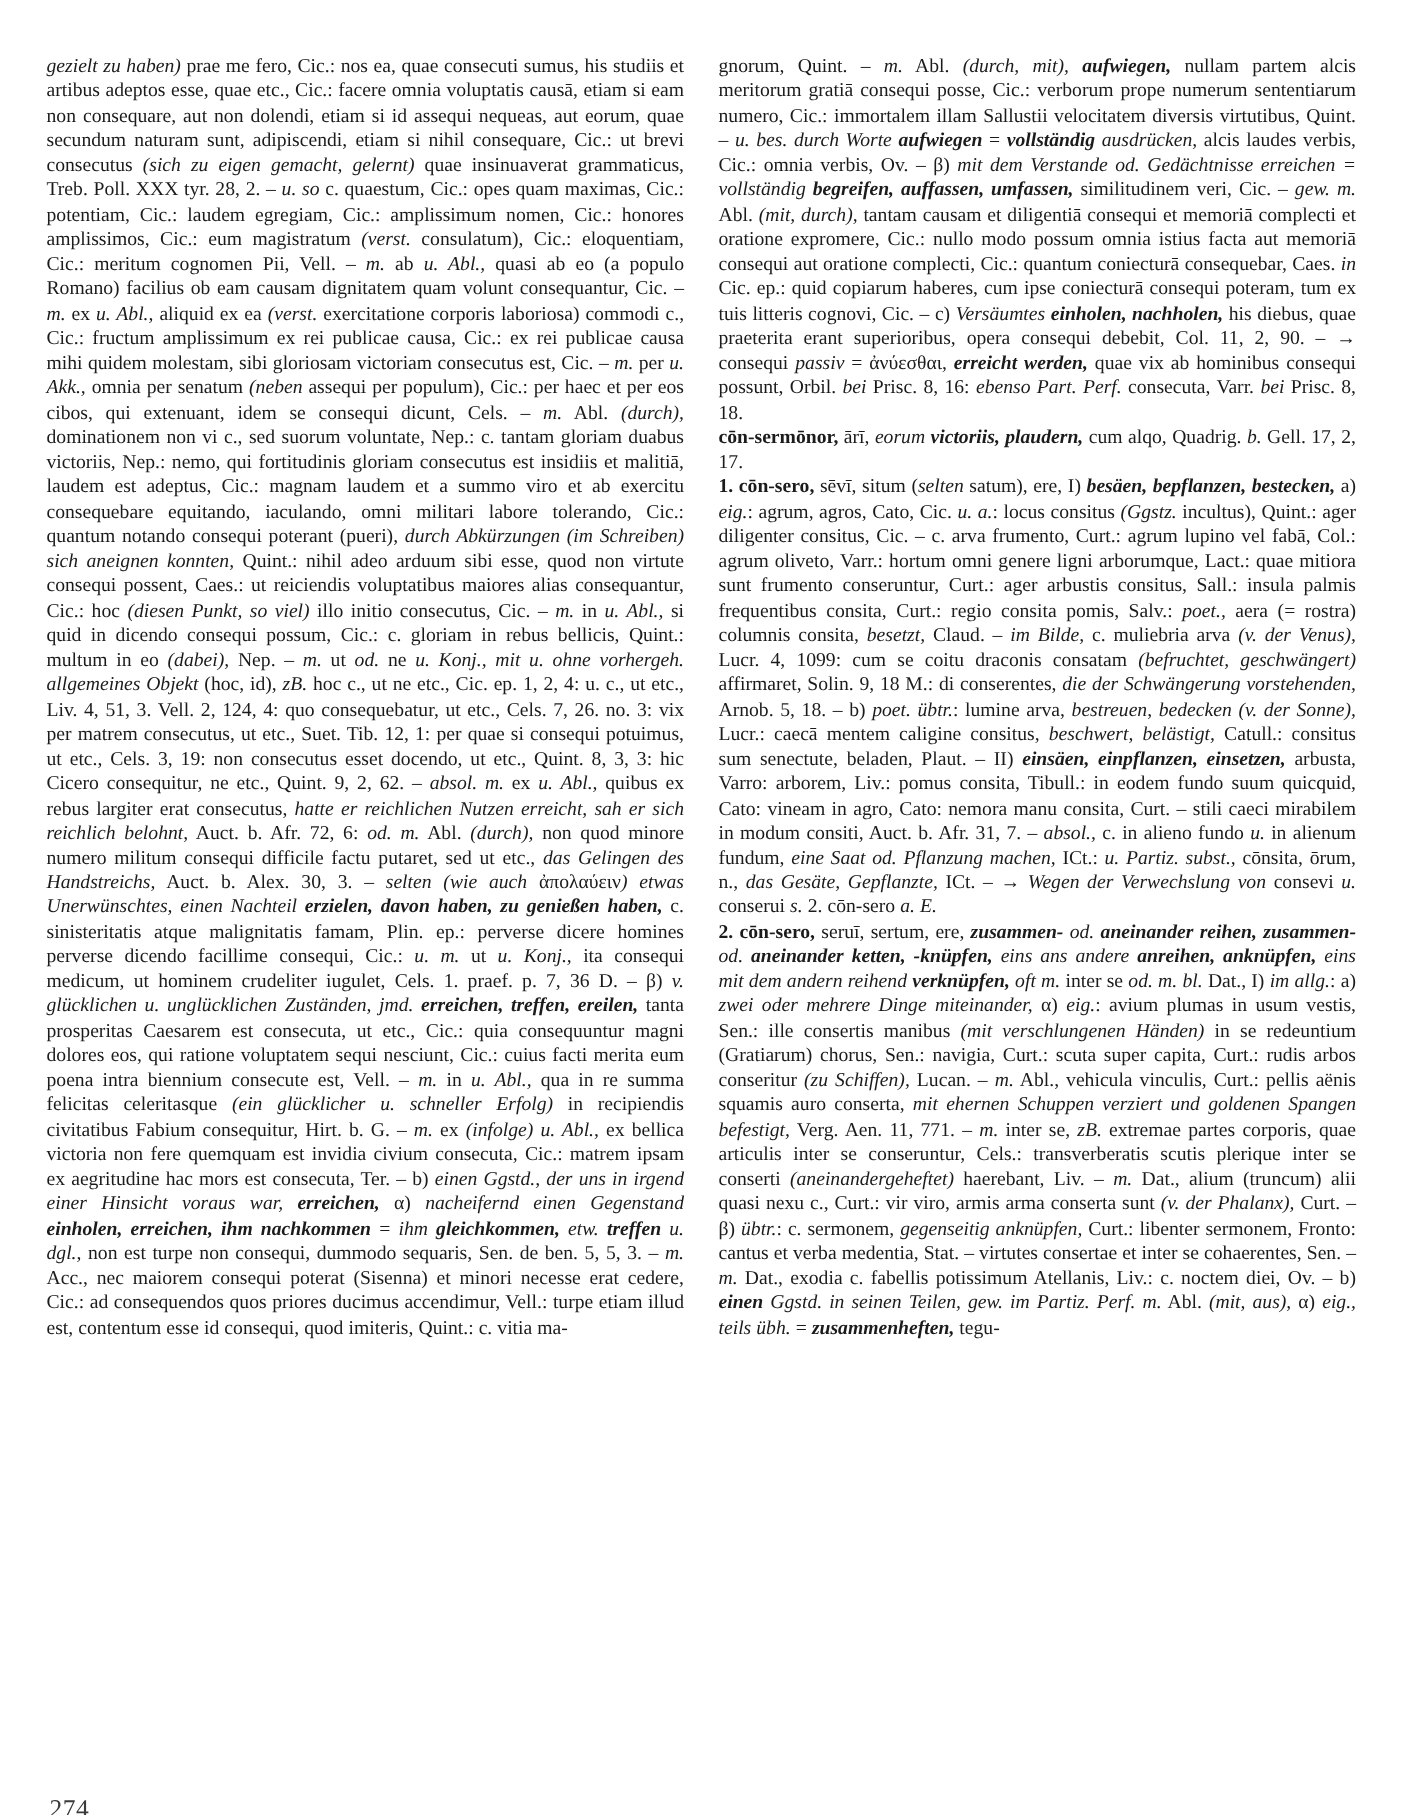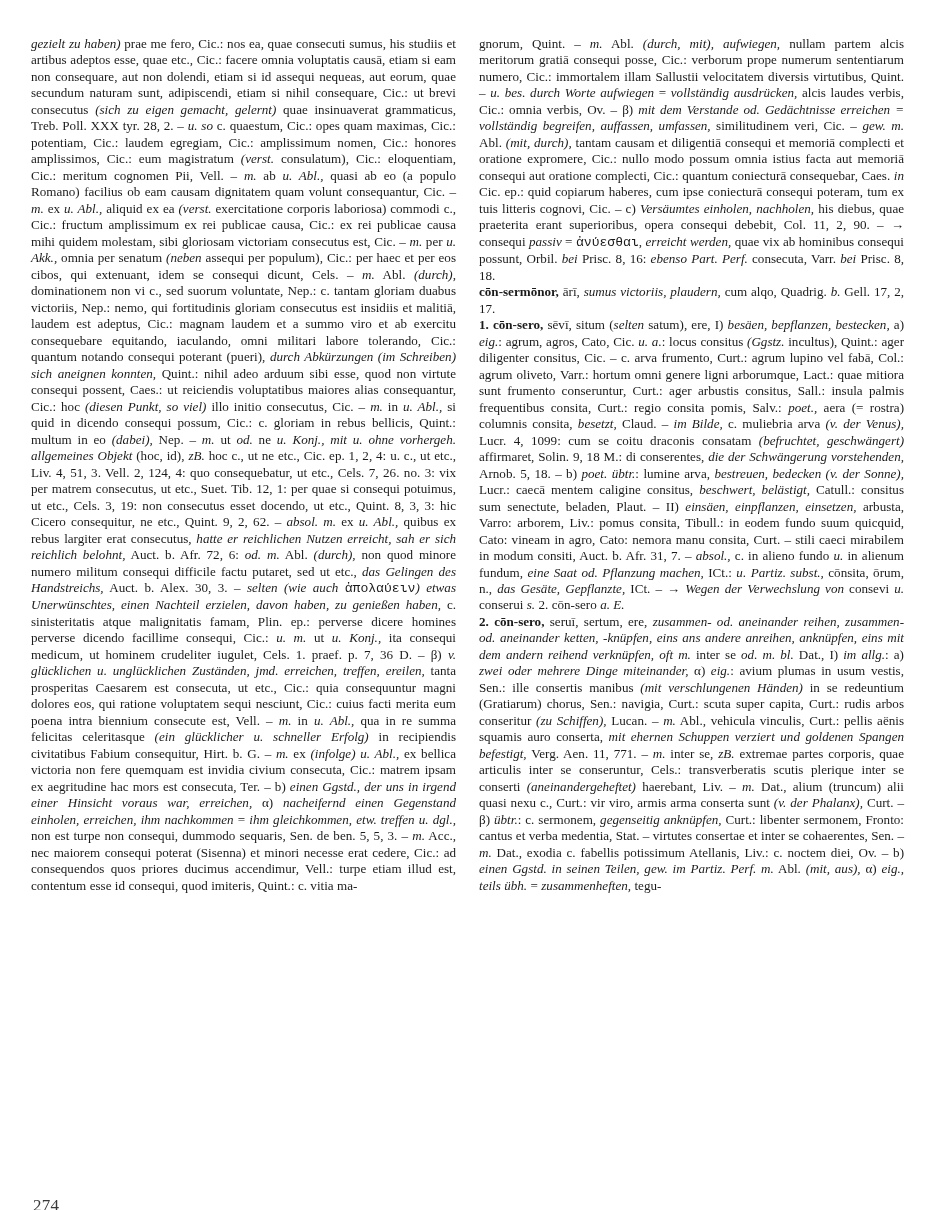--- a/index.html
+++ b/index.html
@@ -45,41 +45,41 @@
   .col p {
     margin: 0;
     text-indent: 0;
   }
   .col p.hang {
     
     margin: 0;
   }
   i, .it { font-style: italic; }
   b, .bd { font-weight: bold; }
-  .bi { font-weight: normal; font-style: italic; }
-  .gr { font-family: Liberation Mono, monospace; font-style: normal; }
+  .bi { font-weight: bold; font-style: italic; }
+  .gr { font-family: Liberation Serif, serif; font-style: normal; }
   .folio {
     position: absolute;
     left: 33px;
     top: 1177px;
     font-size: 17px;
     color: #3a3a3a;
     letter-spacing: 0.3px;
   }
   .headword { font-weight: bold; }
 </style>
 </head>
 <body>
 
 <div class="page">
   <div class="columns">
     <div class="col" id="col-left">
         <p class="hang"><i>gezielt zu haben)</i><span> prae me fero, Cic.: nos ea, quae consecuti sumus, his studiis et artibus adeptos esse, quae etc., Cic.: facere omnia voluptatis causā, etiam si eam non consequare, aut non dolendi, etiam si id assequi nequeas, aut eorum, quae secundum naturam sunt, adipiscendi, etiam si nihil consequare, Cic.: ut brevi consecutus </span><i>(sich zu eigen gemacht, gelernt)</i><span> quae insinuaverat grammaticus, Treb. Poll. XXX tyr. 28, 2. – </span><i>u. so</i><span> c. quaestum, Cic.: opes quam maximas, Cic.: potentiam, Cic.: laudem egregiam, Cic.: amplissimum nomen, Cic.: honores amplissimos, Cic.: eum magistratum </span><i>(verst.</i><span> consulatum), Cic.: eloquentiam, Cic.: meritum cognomen Pii, Vell. – </span><i>m.</i><span> ab </span><i>u. Abl.,</i><span> quasi ab eo (a populo Romano) facilius ob eam causam dignitatem quam volunt consequantur, Cic. – </span><i>m.</i><span> ex </span><i>u. Abl.,</i><span> aliquid ex ea </span><i>(verst.</i><span> exercitatione corporis laboriosa) commodi c., Cic.: fructum amplissimum ex rei publicae causa, Cic.: ex rei publicae causa mihi quidem molestam, sibi gloriosam victoriam consecutus est, Cic. – </span><i>m.</i><span> per </span><i>u. Akk.,</i><span> omnia per senatum </span><i>(neben</i><span> assequi per populum), Cic.: per haec et per eos cibos, qui extenuant, idem se consequi dicunt, Cels. – </span><i>m.</i><span> Abl. </span><i>(durch),</i><span> dominationem non vi c., sed suorum voluntate, Nep.: c. tantam gloriam duabus victoriis, Nep.: nemo, qui fortitudinis gloriam consecutus est insidiis et malitiā, laudem est adeptus, Cic.: magnam laudem et a summo viro et ab exercitu consequebare equitando, iaculando, omni militari labore tolerando, Cic.: quantum notando consequi poterant (pueri), </span><i>durch Abkürzungen (im Schreiben) sich aneignen konnten,</i><span> Quint.: nihil adeo arduum sibi esse, quod non virtute consequi possent, Caes.: ut reiciendis voluptatibus maiores alias consequantur, Cic.: hoc </span><i>(diesen Punkt, so viel)</i><span> illo initio consecutus, Cic. – </span><i>m.</i><span> in </span><i>u. Abl.,</i><span> si quid in dicendo consequi possum, Cic.: c. gloriam in rebus bellicis, Quint.: multum in eo </span><i>(dabei),</i><span> Nep. – </span><i>m.</i><span> ut </span><i>od.</i><span> ne </span><i>u. Konj., mit u. ohne vorhergeh. allgemeines Objekt</i><span> (hoc, id), </span><i>zB.</i><span> hoc c., ut ne etc., Cic. ep. 1, 2, 4: u. c., ut etc., Liv. 4, 51, 3. Vell. 2, 124, 4: quo consequebatur, ut etc., Cels. 7, 26. no. 3: vix per matrem consecutus, ut etc., Suet. Tib. 12, 1: per quae si consequi potuimus, ut etc., Cels. 3, 19: non consecutus esset docendo, ut etc., Quint. 8, 3, 3: hic Cicero consequitur, ne etc., Quint. 9, 2, 62. – </span><i>absol. m.</i><span> ex </span><i>u. Abl.,</i><span> quibus ex rebus largiter erat consecutus, </span><i>hatte er reichlichen Nutzen erreicht, sah er sich reichlich belohnt,</i><span> Auct. b. Afr. 72, 6: </span><i>od. m.</i><span> Abl. </span><i>(durch),</i><span> non quod minore numero militum consequi difficile factu putaret, sed ut etc., </span><i>das Gelingen des Handstreichs,</i><span> Auct. b. Alex. 30, 3. – </span><i>selten (wie auch </i><span class="gr">ἀπολαύειν</span><i>) etwas Unerwünschtes, einen Nachteil </i><span class="bi">erzielen, davon haben, zu genießen haben,</span><span> c. sinisteritatis atque malignitatis famam, Plin. ep.: perverse dicere homines perverse dicendo facillime consequi, Cic.: </span><i>u. m.</i><span> ut </span><i>u. Konj.,</i><span> ita consequi medicum, ut hominem crudeliter iugulet, Cels. 1. praef. p. 7, 36 D. – β) </span><i>v. glücklichen u. unglücklichen Zuständen, jmd. </i><span class="bi">erreichen, treffen, ereilen,</span><span> tanta prosperitas Caesarem est consecuta, ut etc., Cic.: quia consequuntur magni dolores eos, qui ratione voluptatem sequi nesciunt, Cic.: cuius facti merita eum poena intra biennium consecute est, Vell. – </span><i>m.</i><span> in </span><i>u. Abl.,</i><span> qua in re summa felicitas celeritasque </span><i>(ein glücklicher u. schneller Erfolg)</i><span> in recipiendis civitatibus Fabium consequitur, Hirt. b. G. – </span><i>m.</i><span> ex </span><i>(infolge) u. Abl.,</i><span> ex bellica victoria non fere quemquam est invidia civium consecuta, Cic.: matrem ipsam ex aegritudine hac mors est consecuta, Ter. – b) </span><i>einen Ggstd., der uns in irgend einer Hinsicht voraus war, </i><span class="bi">erreichen,</span><span> α) </span><i>nacheifernd einen Gegenstand </i><span class="bi">einholen, erreichen, ihm nachkommen</span><span> = </span><i>ihm </i><span class="bi">gleichkommen,</span><i> etw. </i><span class="bi">treffen</span><i> u. dgl.,</i><span> non est turpe non consequi, dummodo sequaris, Sen. de ben. 5, 5, 3. – </span><i>m.</i><span> Acc., nec maiorem consequi poterat (Sisenna) et minori necesse erat cedere, Cic.: ad consequendos quos priores ducimus accendimur, Vell.: turpe etiam illud est, contentum esse id consequi, quod imiteris, Quint.: c. vitia ma-</span></p>
       </div>
     <div class="col" id="col-right">
         <p class="hang"><span>gnorum, Quint. – </span><i>m.</i><span> Abl. </span><i>(durch, mit),</i><span class="bi"> aufwiegen,</span><span> nullam partem alcis meritorum gratiā consequi posse, Cic.: verborum prope numerum sententiarum numero, Cic.: immortalem illam Sallustii velocitatem diversis virtutibus, Quint. – </span><i>u. bes. durch Worte </i><span class="bi">aufwiegen</span><span> = </span><span class="bi">vollständig</span><i> ausdrücken,</i><span> alcis laudes verbis, Cic.: omnia verbis, Ov. – β) </span><i>mit dem Verstande od. Gedächtnisse erreichen = vollständig </i><span class="bi">begreifen, auffassen, umfassen,</span><span> similitudinem veri, Cic. – </span><i>gew. m.</i><span> Abl. </span><i>(mit, durch),</i><span> tantam causam et diligentiā consequi et memoriā complecti et oratione expromere, Cic.: nullo modo possum omnia istius facta aut memoriā consequi aut oratione complecti, Cic.: quantum coniecturā consequebar, Caes. </span><i>in</i><span> Cic. ep.: quid copiarum haberes, cum ipse coniecturā consequi poteram, tum ex tuis litteris cognovi, Cic. – c) </span><i>Versäumtes </i><span class="bi">einholen, nachholen,</span><span> his diebus, quae praeterita erant superioribus, opera consequi debebit, Col. 11, 2, 90. – → consequi </span><i>passiv</i><span> = </span><span class="gr">ἀνύεσθαι</span><span>, </span><span class="bi">erreicht werden,</span><span> quae vix ab hominibus consequi possunt, Orbil. </span><i>bei</i><span> Prisc. 8, 16: </span><i>ebenso Part. Perf.</i><span> consecuta, Varr. </span><i>bei</i><span> Prisc. 8, 18.</span></p>
-        <p class="hang"><b class="headword">cōn-sermōnor,</b><span> ārī, </span><i>sumus </i><span class="bi">victoriis, plaudern,</span><span> cum alqo, Quadrig. </span><i>b.</i><span> Gell. 17, 2, 17.</span></p>
+        <p class="hang"><b class="headword">cōn-sermōnor,</b><span> ārī, </span><i>eorum </i><span class="bi">victoriis, plaudern,</span><span> cum alqo, Quadrig. </span><i>b.</i><span> Gell. 17, 2, 17.</span></p>
         <p class="hang"><b class="headword">1. cōn-sero,</b><span> sēvī, situm (</span><i>selten</i><span> satum), ere, I) </span><span class="bi">besäen, bepflanzen, bestecken,</span><span> a) </span><i>eig.</i><span>: agrum, agros, Cato, Cic. </span><i>u. a.</i><span>: locus consitus </span><i>(Ggstz.</i><span> incultus), Quint.: ager diligenter consitus, Cic. – c. arva frumento, Curt.: agrum lupino vel fabā, Col.: agrum oliveto, Varr.: hortum omni genere ligni arborumque, Lact.: quae mitiora sunt frumento conseruntur, Curt.: ager arbustis consitus, Sall.: insula palmis frequentibus consita, Curt.: regio consita pomis, Salv.: </span><i>poet.,</i><span> aera (= rostra) columnis consita, </span><i>besetzt,</i><span> Claud. – </span><i>im Bilde,</i><span> c. muliebria arva </span><i>(v. der Venus),</i><span> Lucr. 4, 1099: cum se coitu draconis consatam </span><i>(befruchtet, geschwängert)</i><span> affirmaret, Solin. 9, 18 M.: di conserentes, </span><i>die der Schwängerung vorstehenden,</i><span> Arnob. 5, 18. – b) </span><i>poet. übtr.</i><span>: lumine arva, </span><i>bestreuen, bedecken (v. der Sonne),</i><span> Lucr.: caecā mentem caligine consitus, </span><i>beschwert, belästigt,</i><span> Catull.: consitus sum senectute, beladen, Plaut. – II) </span><span class="bi">einsäen, einpflanzen, einsetzen,</span><span> arbusta, Varro: arborem, Liv.: pomus consita, Tibull.: in eodem fundo suum quicquid, Cato: vineam in agro, Cato: nemora manu consita, Curt. – stili caeci mirabilem in modum consiti, Auct. b. Afr. 31, 7. – </span><i>absol.,</i><span> c. in alieno fundo </span><i>u.</i><span> in alienum fundum, </span><i>eine Saat od. Pflanzung machen,</i><span> ICt.: </span><i>u. Partiz. subst.,</i><span> cōnsita, ōrum, n., </span><i>das Gesäte, Gepflanzte,</i><span> ICt. – → </span><i>Wegen der Verwechslung von</i><span> consevi </span><i>u.</i><span> conserui </span><i>s.</i><span> 2. cōn-sero </span><i>a. E.</i></p>
         <p class="hang"><b class="headword">2. cōn-sero,</b><span> seruī, sertum, ere, </span><span class="bi">zusammen-</span><i> od. </i><span class="bi">aneinander reihen, zusammen-</span><i> od. </i><span class="bi">aneinander ketten, -knüpfen,</span><i> eins ans andere </i><span class="bi">anreihen, anknüpfen,</span><i> eins mit dem andern reihend </i><span class="bi">verknüpfen,</span><i> oft m.</i><span> inter se </span><i>od. m. bl.</i><span> Dat., I) </span><i>im allg.</i><span>: a) </span><i>zwei oder mehrere Dinge miteinander,</i><span> α) </span><i>eig.</i><span>: avium plumas in usum vestis, Sen.: ille consertis manibus </span><i>(mit verschlungenen Händen)</i><span> in se redeuntium (Gratiarum) chorus, Sen.: navigia, Curt.: scuta super capita, Curt.: rudis arbos conseritur </span><i>(zu Schiffen),</i><span> Lucan. – </span><i>m.</i><span> Abl., vehicula vinculis, Curt.: pellis aënis squamis auro conserta, </span><i>mit ehernen Schuppen verziert und goldenen Spangen befestigt,</i><span> Verg. Aen. 11, 771. – </span><i>m.</i><span> inter se, </span><i>zB.</i><span> extremae partes corporis, quae articulis inter se conseruntur, Cels.: transverberatis scutis plerique inter se conserti </span><i>(aneinandergeheftet)</i><span> haerebant, Liv. – </span><i>m.</i><span> Dat., alium (truncum) alii quasi nexu c., Curt.: vir viro, armis arma conserta sunt </span><i>(v. der Phalanx),</i><span> Curt. – β) </span><i>übtr.</i><span>: c. sermonem, </span><i>gegenseitig anknüpfen,</i><span> Curt.: libenter sermonem, Fronto: cantus et verba medentia, Stat. – virtutes consertae et inter se cohaerentes, Sen. – </span><i>m.</i><span> Dat., exodia c. fabellis potissimum Atellanis, Liv.: c. noctem diei, Ov. – b) </span><span class="bi">einen</span><i> Ggstd. in seinen Teilen, gew. im Partiz. Perf. m.</i><span> Abl. </span><i>(mit, aus),</i><span> α) </span><i>eig., teils übh.</i><span> = </span><span class="bi">zusammenheften,</span><span> tegu-</span></p>
       </div>
   </div>
   <div class="folio">274</div>
 </div>
 
 </body></html>

